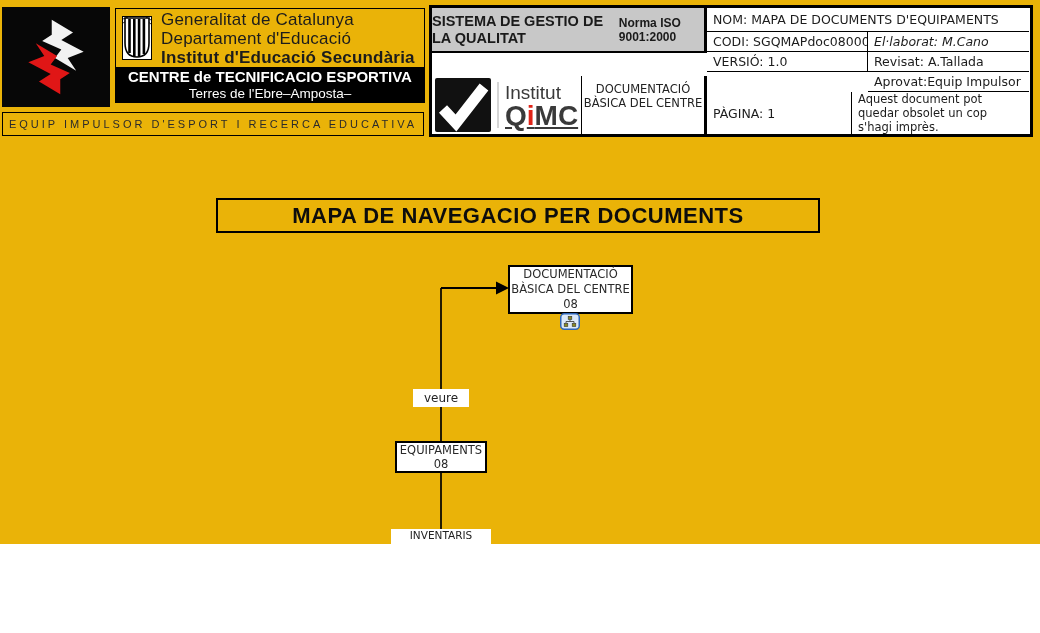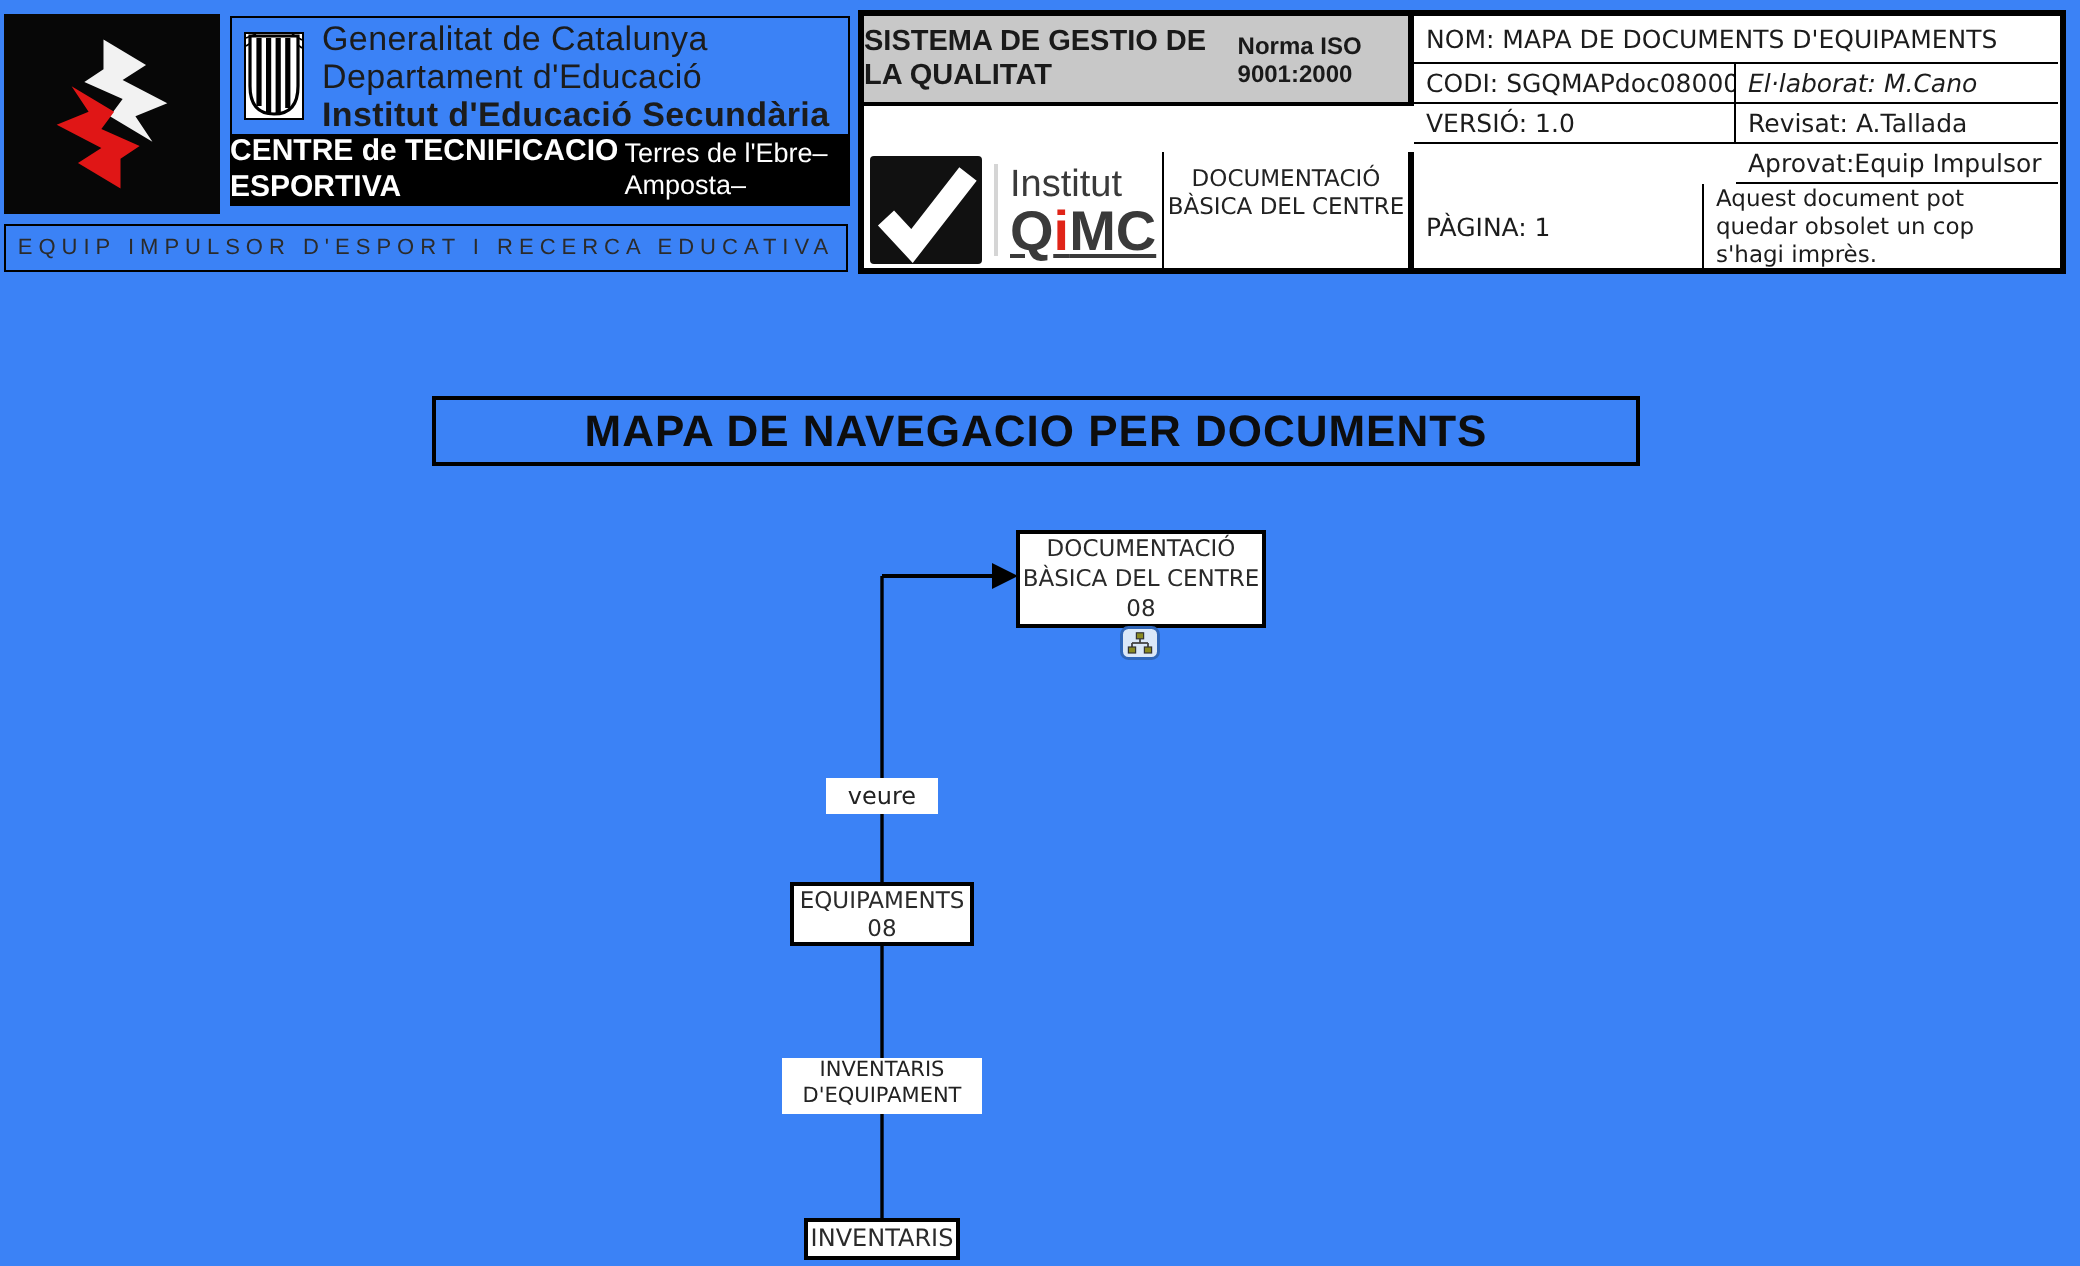--- a/index.html
+++ b/index.html
@@ -1,31 +1,31 @@
 <!DOCTYPE html>
 <html><head>
 <meta charset="utf-8">
 <style>
   * { margin:0; padding:0; box-sizing:border-box; }
   html,body { background:#fff; }
   #canvas {
-    position:relative; width:1040px; height:633px; background:#3b82f6;
+    position:relative; width:1040px; height:544px; background:#eab308;
     font-family:"Liberation Sans", sans-serif; color:#111; overflow:hidden;
   }
   .abs { position:absolute; }
 
   
   .logo-black { left:2px; top:7px; width:108px; height:100px; background:#070707; }
   .gene-box { left:115px; top:8px; width:310px; height:60px; border:1px solid #000;
               display:flex; align-items:center; }
   .shield { margin-left:6px; flex:0 0 auto; }
   .gene-text { margin-left:9px; line-height:19px; font-size:17px; color:#1c1c1c; letter-spacing:0.2px;}
   .gene-text .b3 { font-weight:bold; }
   .centre-bar { left:115px; top:67px; width:310px; height:36px; background:#000; color:#fff;
-                display:flex; justify-content:center; align-items:center; }
+                display:flex; flex-direction:column; justify-content:center; align-items:center; }
   .centre-bar .c1 { font-weight:bold; font-size:15px; line-height:18px; }
   .centre-bar .c2 { font-size:13.5px; line-height:16px; }
   .strip { left:2px; top:112px; width:422px; height:24px; border:1px solid #000;
            display:flex; align-items:center; justify-content:center;
            font-size:11px; letter-spacing:3px; color:#2b2b2b; white-space:nowrap; }
 
   
   .qblock { left:429px; top:5px; width:604px; height:132px; border:3px solid #000; background:#fff; }
   .qblock .cell { position:absolute; overflow:hidden; }
   .q-header { left:0; top:0; width:275px; height:45px; background:#c8c8c8;

